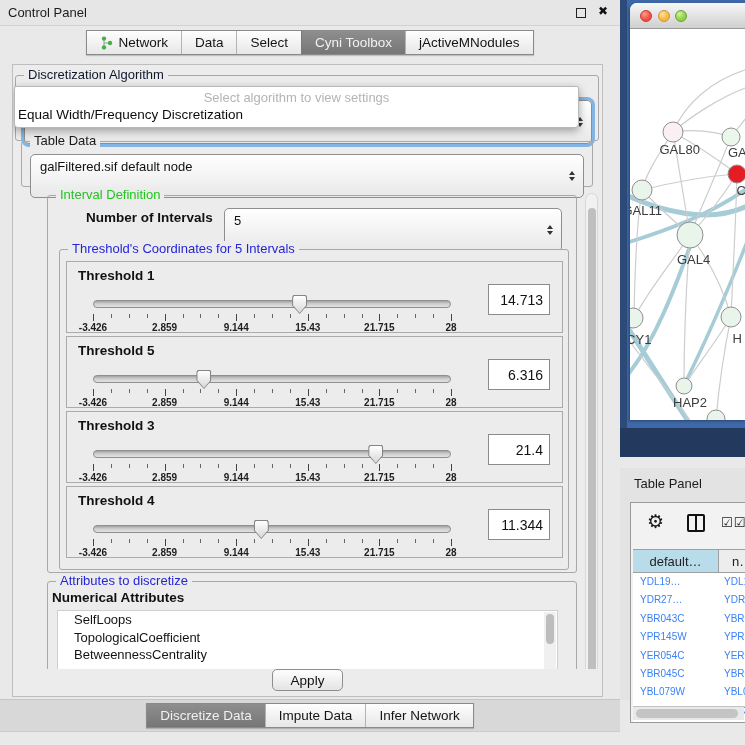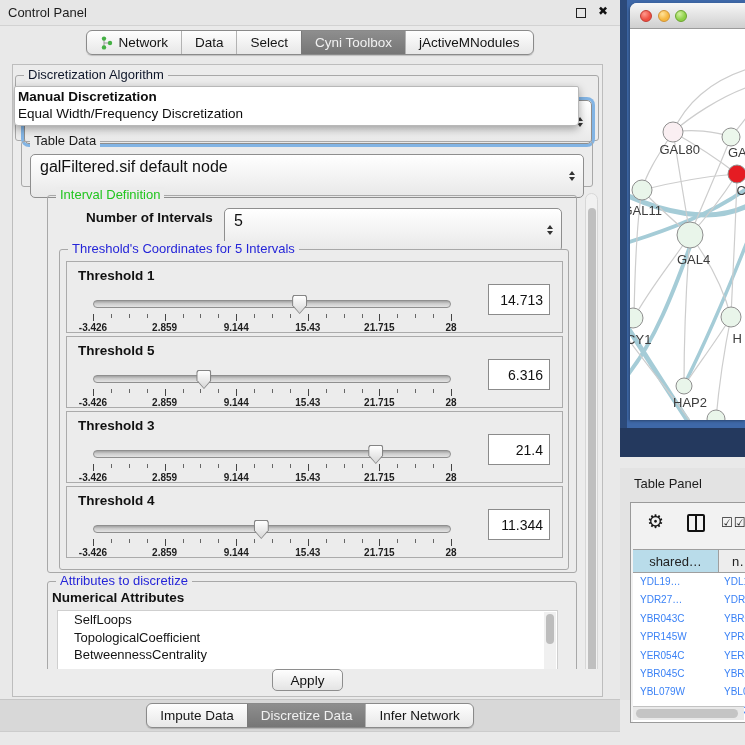--- a/index.html
+++ b/index.html
@@ -9,37 +9,37 @@
 
   
   #control-panel{position:absolute;left:0;top:0;width:620px;height:745px;background:#e9e9e9}
   .titlebar{position:relative;height:26px;background:#e6e6e6;border-bottom:1px solid #d2d2d2}
   .titlebar .wtitle{position:absolute;left:8px;top:5px;font-size:13px;color:#1c1c1c}
   .float-icon{position:absolute;right:34px;top:8px;width:10px;height:10px;border:1.6px solid #222}
   .close-icon{position:absolute;right:12px;top:4px;font-size:12px;font-weight:bold;color:#111}
 
   .tabbar{position:absolute;left:0;width:620px;display:flex;justify-content:center}
   #top-tabs{top:30px}
-  .tabs{display:inline-flex;border:1px solid #8a8a8a;border-radius:6px;overflow:hidden;
+  .tabs{display:inline-flex;border:1px solid #8a8a8a;border-radius:0;overflow:hidden;
         background:linear-gradient(#fefefe,#e7e7e7);box-shadow:0 1px 1px rgba(0,0,0,.18)}
   .tab{padding:4px 13px;font-size:13.5px;color:#141414;border-left:1px solid #b3b3b3;
        display:flex;align-items:center;gap:5px;white-space:nowrap;cursor:default}
   .tab:first-child{border-left:none}
   .tab.active{background:linear-gradient(#8e8e8e,#767676);color:#f1f1f1;border-left-color:#7a7a7a}
 
   #content{position:absolute;left:12px;top:64px;width:591px;height:633px;background:#ececec;
            border:1px solid #bdbdbd;overflow:hidden}
   .group{position:absolute;border:1px solid #a8a8a8;border-radius:3px}
   .gtitle{position:absolute;top:-9px;left:8px;background:#ececec;padding:0 4px;font-size:13px;color:#1a1a1a;white-space:nowrap}
   .gtitle.faded{color:#0f172a}
   .gtitle.green{color:#22c51f}
   .gtitle.blue{color:#2525d8}
 
   .combo{position:relative;height:44px;border:1px solid #8e8e8e;border-radius:5px;
-         background:linear-gradient(#ffffff,#e8e8e8);font-size:16px;line-height:24px;
+         background:linear-gradient(#ffffff,#e8e8e8);font-size:13px;line-height:24px;
          padding:0 24px 17px 9px;color:#111;white-space:nowrap;overflow:hidden}
   .stepper{position:absolute;right:8px;top:50%;transform:translateY(-50%);display:flex;flex-direction:column;gap:2px}
   .stepper i{display:block;width:0;height:0;border-left:3.5px solid transparent;border-right:3.5px solid transparent}
   .stepper .up{border-bottom:4px solid #333}
   .stepper .down{border-top:4px solid #333}
 
   
   #algo-group{left:2px;top:10px;width:584px;height:66px}
   #algo-combo{position:absolute;left:8px;top:24px;width:568px;box-shadow:0 0 0 3px #82b4e4;border-radius:5px}
   
@@ -180,21 +180,21 @@
         <span class="gtitle faded">Discretization Algorithm</span>
         <div class="combo" id="algo-combo">
           <span class="stepper">
               <i class="up"></i>
               <i class="down"></i>
             </span>
         </div>
       </div>
 
       <div id="algo-popup">
-          <div class="popup-item bold">Manual Discretization</div>
+          <div class="popup-prompt">Select algorithm to view settings</div>
           <div class="popup-item">Equal Width/Frequency Discretization</div>
         </div>
 
       <div class="group" id="tabledata-group">
         <span class="gtitle">Table Data</span>
         <div class="combo" id="tabledata-combo">
           <span>galFiltered.sif default node</span>
           <span class="stepper">
               <i class="up"></i>
               <i class="down"></i>
@@ -397,25 +397,25 @@
       </div>
 
       <div id="apply-row">
         <button id="apply-btn">Apply</button>
       </div>
     </div>
 
     <div id="bottom-band"></div>
     <div class="tabbar" id="bottom-tabs">
       <div class="tabs" id="bottom-tabs-inner">
+          <div class="tab active">
+            <span>Discretize Data</span>
+          </div>
           <div class="tab">
             <span>Impute Data</span>
-          </div>
-          <div class="tab active">
-            <span>Discretize Data</span>
           </div>
           <div class="tab">
             <span>Infer Network</span>
           </div>
         </div>
     </div>
   </div>
 
   <div id="right-side">
     <div id="desktop-blue">
@@ -484,21 +484,21 @@
         <span>Table Panel</span>
       </div>
       <div class="tp-box">
         <div class="tp-toolbar">
           <span class="gear-ico">⚙</span>
           <span class="split-ico"></span>
           <span class="check-icos">☑☑</span>
         </div>
         <div class="tp-table">
           <div class="tp-header" id="tp-header">
-              <div class="tp-hcell c1">shared…</div>
+              <div class="tp-hcell c1">default…</div>
               <div class="tp-hcell c2">n…</div>
             </div>
           <div id="tp-rows">
               <div class="tp-row">
                 <div class="tp-cell c1">YDL19…</div>
                 <div class="tp-cell c2">YDL1</div>
               </div>
               <div class="tp-row">
                 <div class="tp-cell c1">YDR27…</div>
                 <div class="tp-cell c2">YDR2</div>

